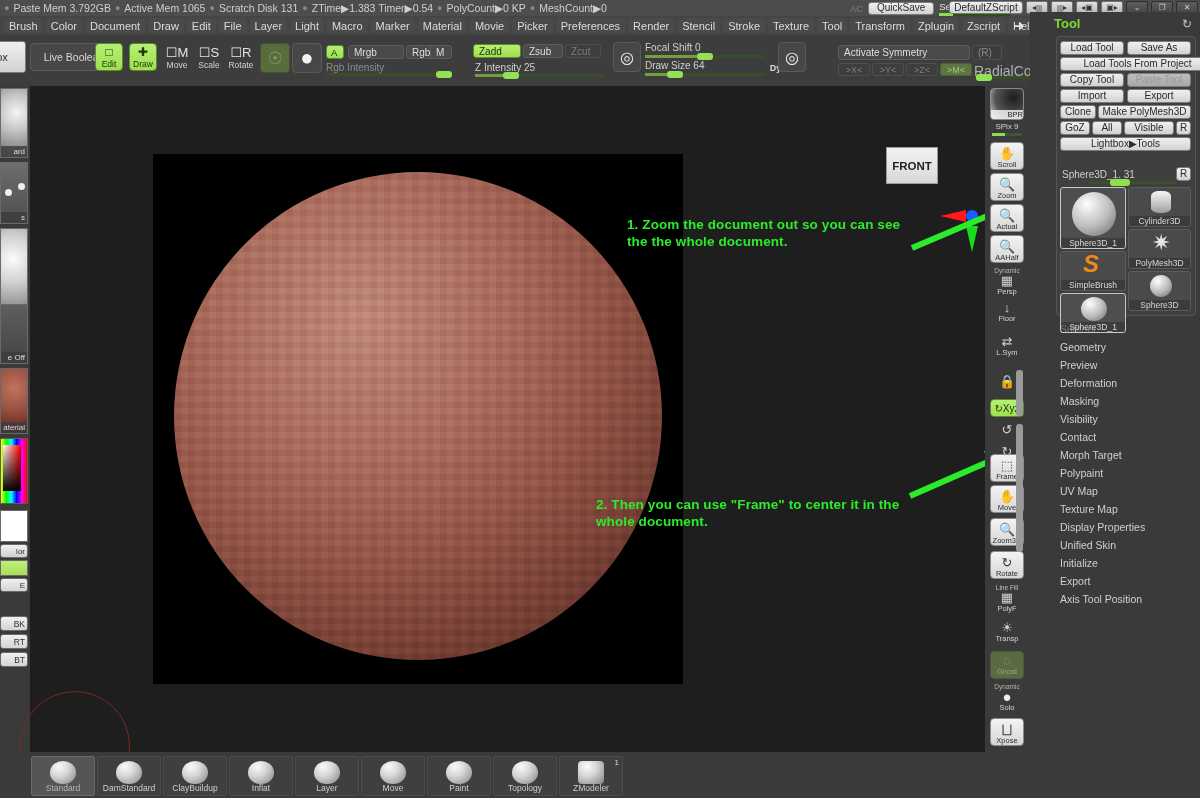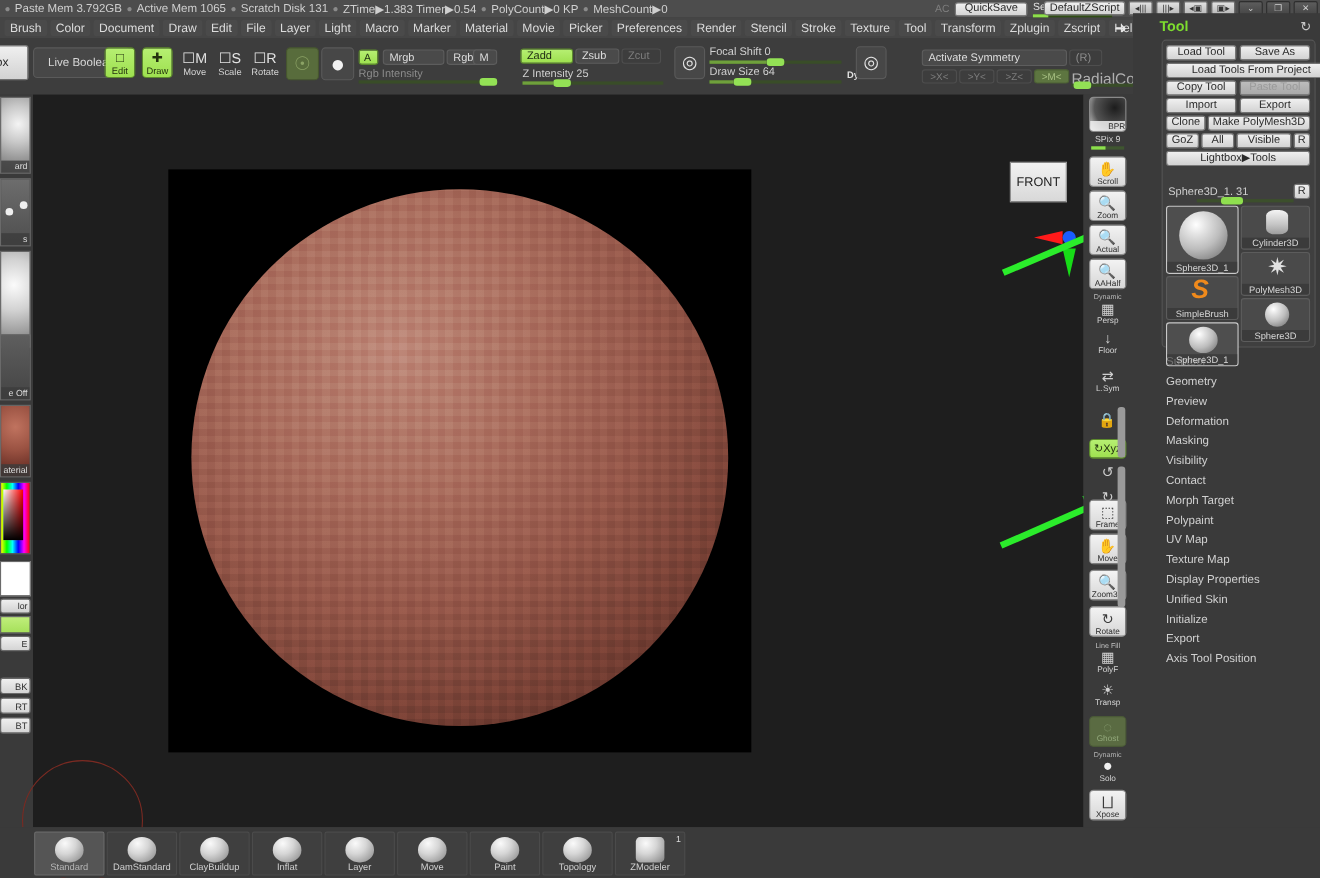--- a/index.html
+++ b/index.html
@@ -409,27 +409,31 @@
   <div id="canvas">
     <div id="doc">
       <div id="sphere"></div>
     </div>
 
     <svg class="arrow" style="left:910px;top:118px;" width="60" height="55">
       <polygon points="0,12 26,6 26,18" fill="#ff1a1a"></polygon>
       <circle cx="32" cy="12" r="6" fill="#1a5cff"></circle>
       <polygon points="26,22 38,22 32,48" fill="#17dc17"></polygon>
     </svg>
-    <div id="frontlabel" style="left:888px;top:61px;">FRONT</div>
-
+    <div id="frontlabel" style="left:856px;top:61px;font-weight:bold;">FRONT</div>
+
+    <div class="annot" style="left:597px;top:130px;">1. Zoom the document out so you can see
+the the whole document.</div>
     <svg class="arrow" style="left:880px;top:110px" width="110" height="60">
       <line x1="2" y1="52" x2="82" y2="18" stroke="#2bec2b" stroke-width="6"></line>
       <polygon points="104,8 76,8 84,32" fill="#2bec2b"></polygon>
     </svg>
 
+    <div class="annot" style="left:566px;top:410px;">2. Then you can use "Frame" to center it in the
+whole document.</div>
     <svg class="arrow" style="left:878px;top:355px" width="110" height="60">
       <line x1="2" y1="55" x2="82" y2="20" stroke="#2bec2b" stroke-width="6"></line>
       <polygon points="104,8 76,10 86,34" fill="#2bec2b"></polygon>
     </svg>
 
     <div id="redcirc" style="left:-10px;top:605px;"></div>
   </div>
 
   <div id="rightbar">
     <div class="rbtn" style="top:2px;height:32px;justify-content:flex-end;background:radial-gradient(circle at 70% 30%,#1c1c1c,#555 60%,#e8e8e8 100%)">

